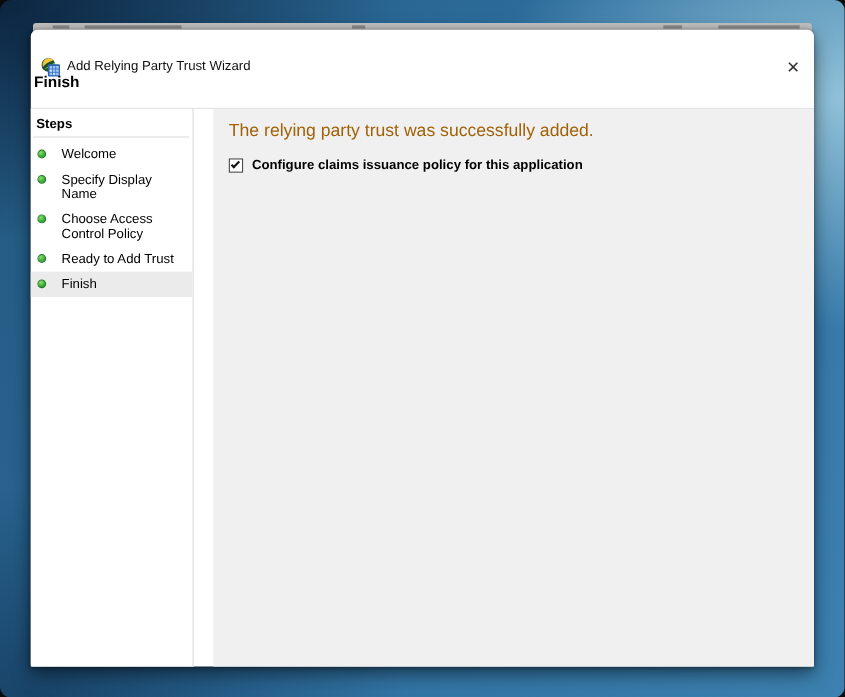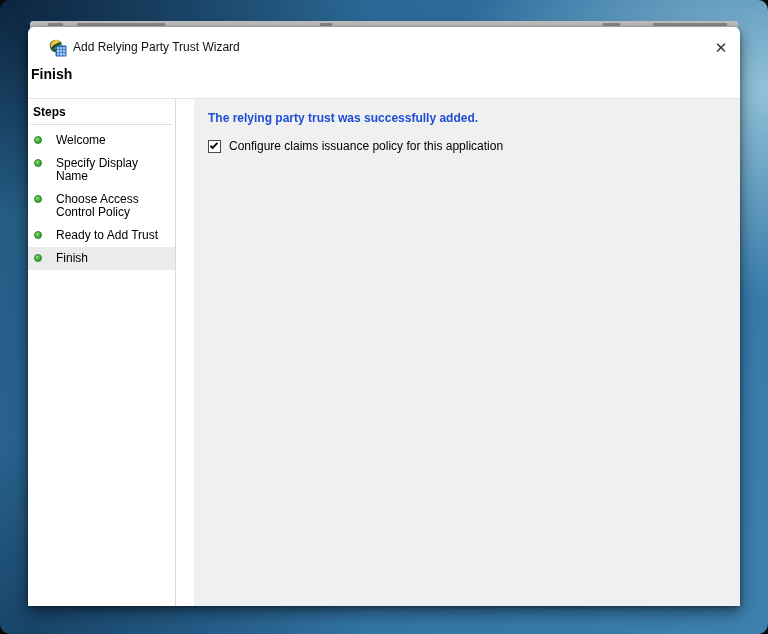--- a/index.html
+++ b/index.html
@@ -32,21 +32,21 @@
   .m3 { left: 290px; width: 12px; }
   .m4 { left: 573px; width: 17px; }
   .m5 { left: 623px; width: 74px; }
 
   .dialog {
     position: absolute; left: 28px; top: 27px; width: 712px; height: 579px;
     background: #ffffff;
     border-radius: 6px 6px 2px 2px;
     box-shadow: 0 6px 16px rgba(0,0,0,0.50), 0 1px 4px rgba(0,0,0,0.35);
   }
-  .titlebar { position: absolute; left: 0; top: 4px; right: 0; height: 34px; margin-left: 12px; }
+  .titlebar { position: absolute; left: 0; top: 17px; right: 0; height: 34px; }
   .app-icon { position: absolute; left: 9px; top: 8px; width: 18px; height: 18px; }
   .win-title {
     position: absolute; left: 33px; top: 9px;
     font-size: 12px; color: #111; white-space: nowrap;
   }
   .close-x {
     position: absolute; right: 7px; top: 5px; width: 24px; height: 24px;
     background: none; border: none; cursor: pointer;
     font-size: 15px; line-height: 24px; text-align: center; color: #333;
     font-family: "DejaVu Sans", sans-serif; padding: 0;
@@ -73,22 +73,22 @@
   ul.steps li.active { background: #ebebeb; }
   .dot {
     position: absolute; left: 6px; top: 7px; width: 8px; height: 8px;
     border-radius: 50%; border: 1px solid #267f26;
     background: radial-gradient(circle at 35% 30%, #8fe06a 0%, #3fae3f 55%, #2c8f2c 100%);
   }
   .main {
     position: absolute; left: 166px; right: 0; top: 0; bottom: 0;
     background: #f0f0f0; padding: 12px 14px;
   }
-  .message { font-size: 12px; color: #1d4ed8; margin-bottom: 14px; font-weight: bold; }
-  .checkbox-row { display: flex; align-items: center; gap: 8px; cursor: default; width: max-content; }
+  .message { font-size: 16px; color: #a16207; margin-bottom: 14px; }
+  .checkbox-row { display: flex; align-items: center; gap: 8px; cursor: default; width: max-content; font-weight: bold; }
   .checkbox {
     position: relative; width: 13px; height: 13px; flex: 0 0 13px;
     background: #ffffff; border: 1px solid #4a4a4a;
   }
   .checkbox.checked .check {
     position: absolute; left: 1px; top: 2px; width: 8px; height: 4px;
     border-left: 2px solid #151515; border-bottom: 2px solid #151515;
     transform: rotate(-45deg);
   }
   .cb-label { font-size: 12px; color: #000; }

